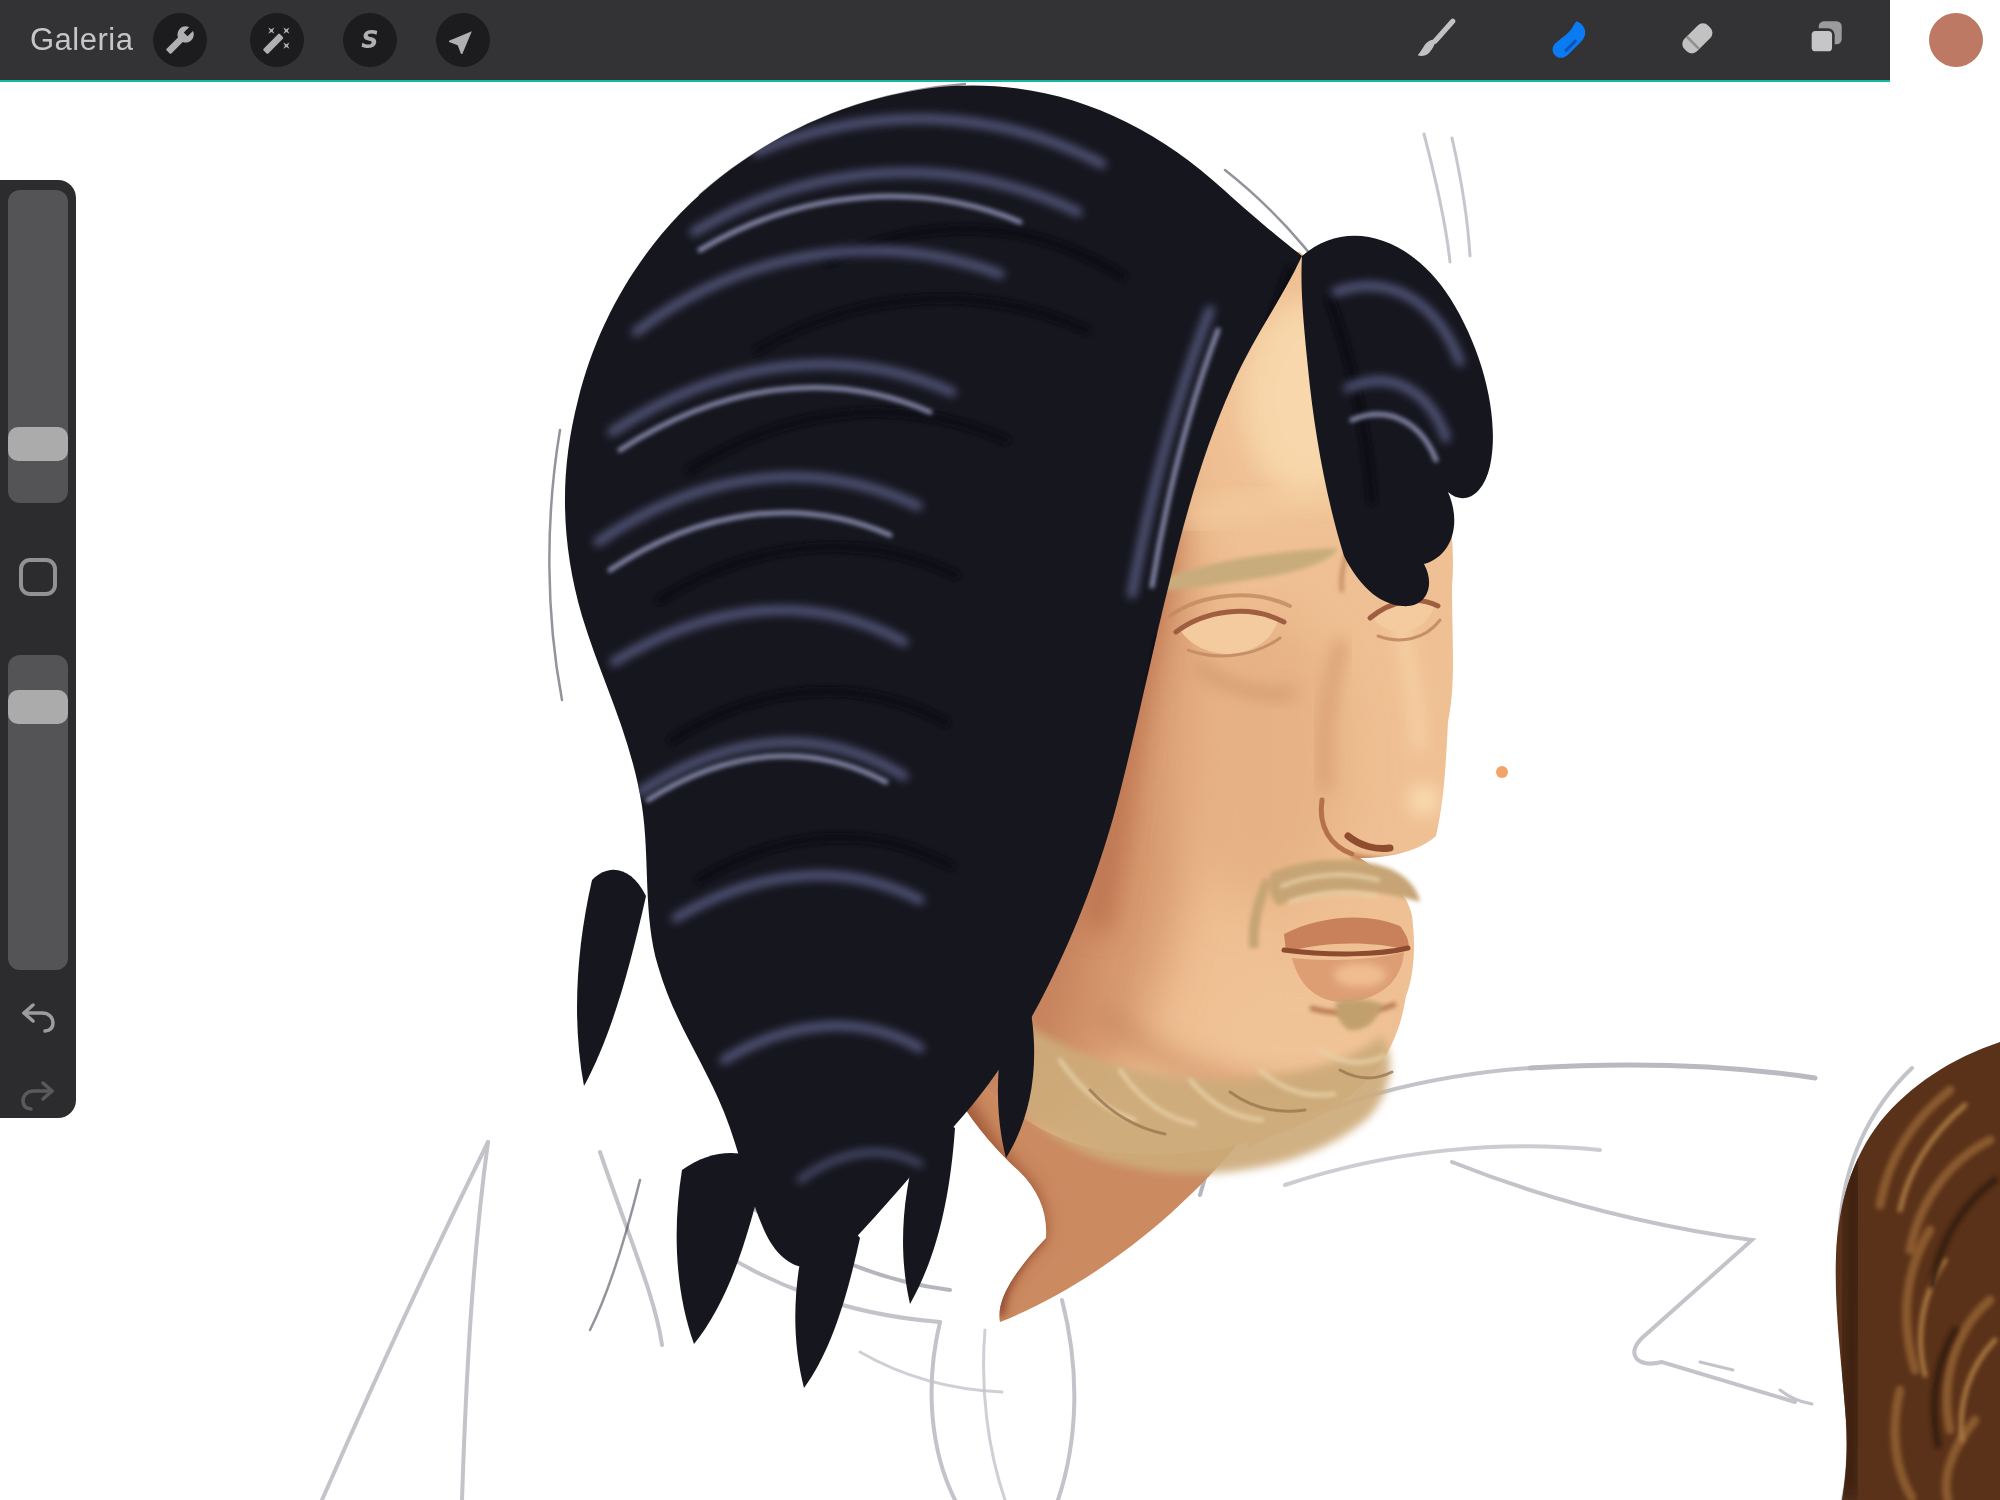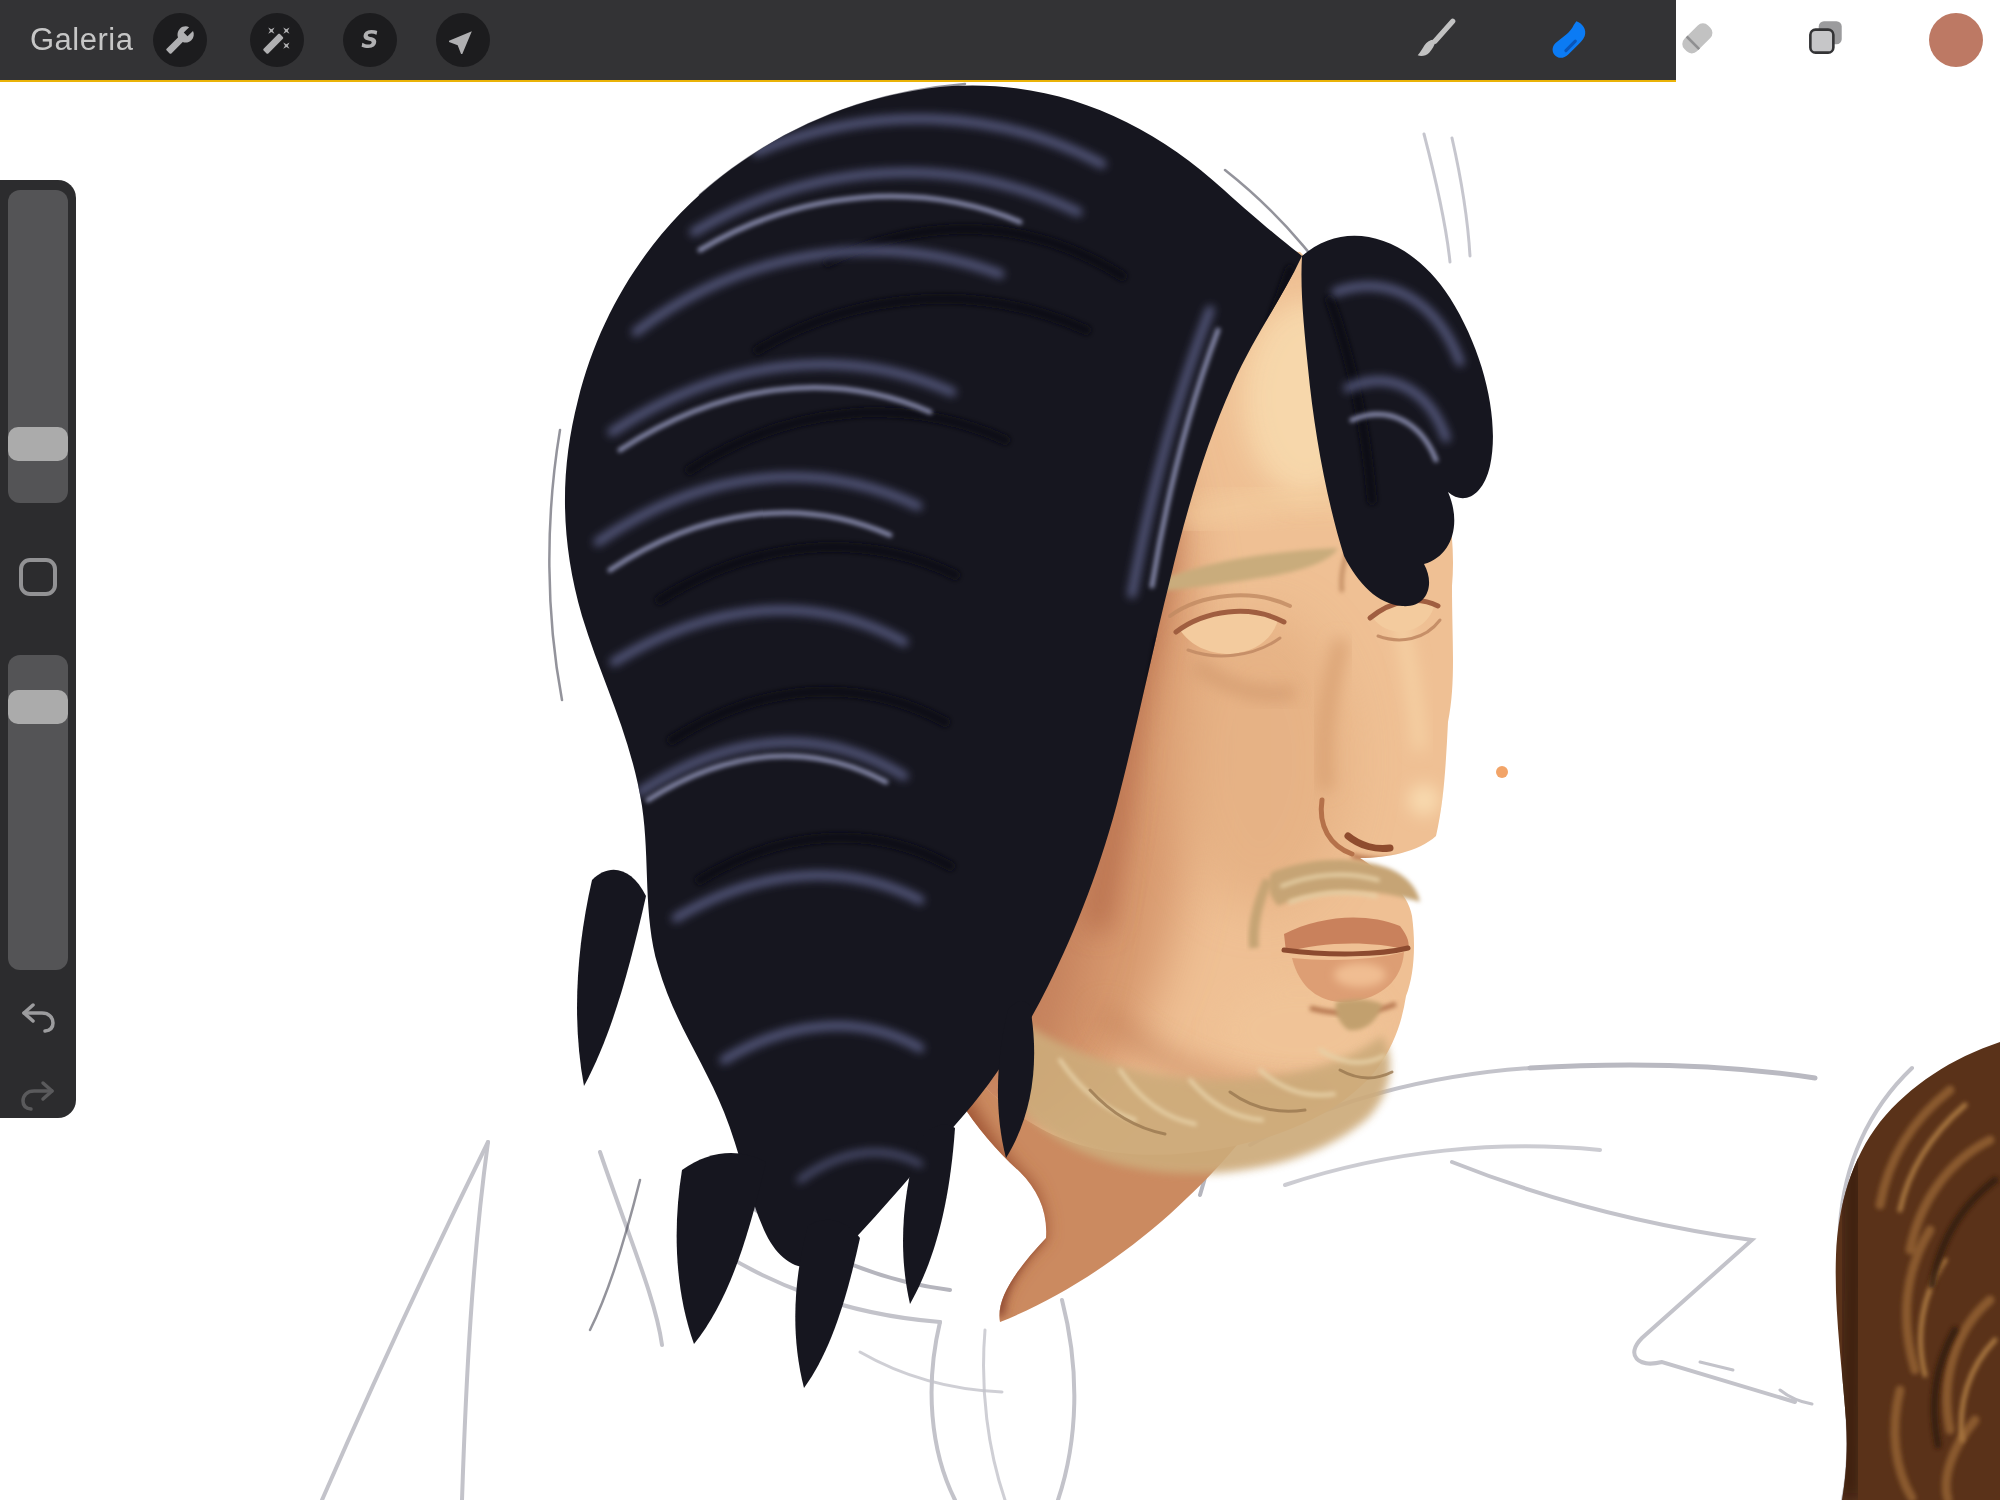--- a/index.html
+++ b/index.html
@@ -1,20 +1,20 @@
 <!DOCTYPE html>
 <html><head>
 <meta charset="utf-8">
 <style>
   html,body{margin:0;padding:0;}
   body{position:relative;width:2000px;height:1500px;overflow:hidden;background:#ffffff;
        font-family:"Liberation Sans", sans-serif;}
   
-  .topbar{position:absolute;left:0;top:0;width:1676px;height:80px;background:#333335;
-          border-bottom:2px solid #eab308;z-index:30;}
+  .topbar{position:absolute;left:0;top:0;width:1890px;height:80px;background:#333335;
+          border-bottom:2px solid #14b8a6;z-index:30;}
   .gallery-label{position:absolute;left:30px;top:0;height:80px;line-height:80px;
                  font-size:31px;color:#c6c6c6;letter-spacing:.5px;}
   .tl-btn{position:absolute;top:13px;width:54px;height:54px;border-radius:50%;
           background:#1c1c1e;display:flex;align-items:center;justify-content:center;}
   .tl-btn svg{display:block;}
   .tr-icon{position:absolute;top:12px;width:56px;height:56px;display:flex;
            align-items:center;justify-content:center;}
   .color-swatch{position:absolute;left:1929px;top:13px;width:54px;height:54px;
                 border-radius:50%;background:#bd7964;}
   

